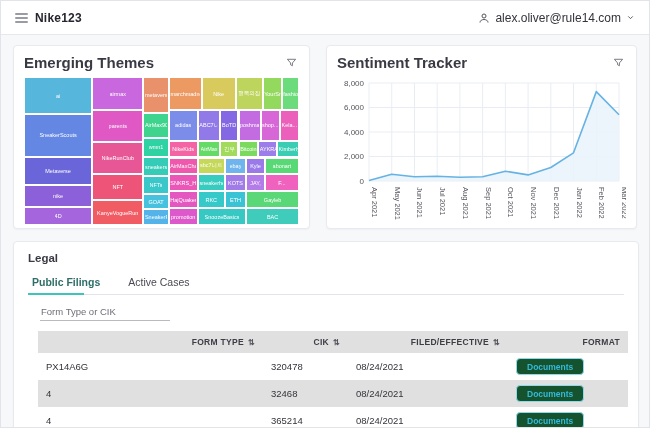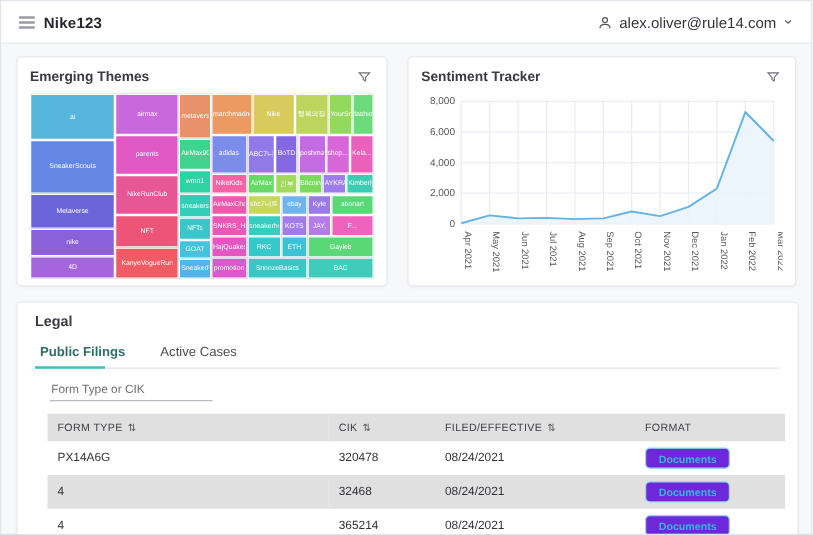--- a/index.html
+++ b/index.html
@@ -16,21 +16,21 @@
   .account { display:flex; align-items:center; gap:5px; cursor:pointer; }
   .account .email { font-size:12px; color:#33333b; }
   .icon-svg { display:inline-block; vertical-align:middle; }
 
   
   .main { flex:1 1 auto; padding:10px 12px 0 12px; }
   .cards-row { display:flex; gap:16px; }
   .card { background:#fff; border:1px solid #e9e9f0; border-radius:4px; box-shadow:0 1px 2px rgba(30,30,60,.04); }
   .card-half { width:311px; height:184px; padding:8px 10px 10px 10px; }
   .card-head { display:flex; align-items:center; justify-content:space-between; margin-bottom:6px; }
-  .card-title { font-size:11px; font-weight:700; color:#3a3a44;text-align:right; }
+  .card-title { font-size:15px; font-weight:700; color:#3a3a44;text-align:right; }
   .filter-btn { background:none; border:none; cursor:pointer; padding:2px; line-height:0; }
 
   
   .treemap { position:relative; width:100%; height:148px; }
   .tm-tile { position:absolute; border:1px solid #fff; display:flex; align-items:center; justify-content:center; overflow:hidden; cursor:pointer; }
   .tm-tile span { font-size:5.5px; color:#fff; text-align:center; white-space:nowrap; overflow:hidden; max-width:95%; }
 
   
   .chart-wrap { width:100%; height:150px; }
   .chart-wrap svg { display:block; }
@@ -41,25 +41,25 @@
   .tabbar { display:flex; gap:6px; border-bottom:1px solid #e2e2ea; }
   .tab { padding:4px 18px 6px 4px; font-size:10.5px; color:#4a4a52; cursor:pointer; position:relative; min-width:90px; }
   .tab.active { color:#2e6e68; font-weight:700; }
   .tab.active::after { content:""; position:absolute; left:0; right:34px; bottom:-1px; height:2px; background:#3fc4ba; }
   .search-field { margin:6px 0 10px 12px; width:130px; }
   .search-field input { width:100%; border:none; border-bottom:1px solid #b9b9c2; background:transparent; font-size:9.5px; padding:3px 1px; color:#333; outline:none; font-family:"Liberation Sans",sans-serif; }
   .search-field input::placeholder { color:#6e6e78; }
 
   
   table.filings { width:590px; margin-left:10px; border-collapse:collapse; font-size:9.5px; }
-  table.filings th { background:#e0e0e0; text-align:left; font-size:8.5px; letter-spacing:.3px; color:#3d3d45; padding:6px 8px; font-weight:400; cursor:pointer; }
+  table.filings th { background:#e0e0e0; text-align:right; font-size:8.5px; letter-spacing:.3px; color:#3d3d45; padding:6px 8px; font-weight:700; cursor:pointer; }
   table.filings td { padding:5px 8px; color:#33333b; }
   table.filings tr.stripe td { background:#e0e0e0; }
   .sort-glyph { font-size:8px; color:#55555e; margin-left:4px; }
-  .doc-btn { font-size:8.5px; font-weight:700; color:#35b9da; background:#6d28d9; border:1px solid #8ed9ec; border-radius:4px; padding:2.5px 10px; cursor:pointer; font-family:"Liberation Sans",sans-serif; }
+  .doc-btn { font-size:8.5px; font-weight:700; color:#35b9da; background:#14532d; border:1px solid #8ed9ec; border-radius:4px; padding:2.5px 10px; cursor:pointer; font-family:"Liberation Sans",sans-serif; }
   th.col-form { width:225px; } th.col-cik { width:85px;margin-top:30px; } th.col-filed { width:160px; } th.col-format { width:120px; }
 </style>
 </head>
 <body>
 
 <div class="page">
 
   <div class="topbar">
     <div class="brand-wrap">
       <div class="hamburger">

